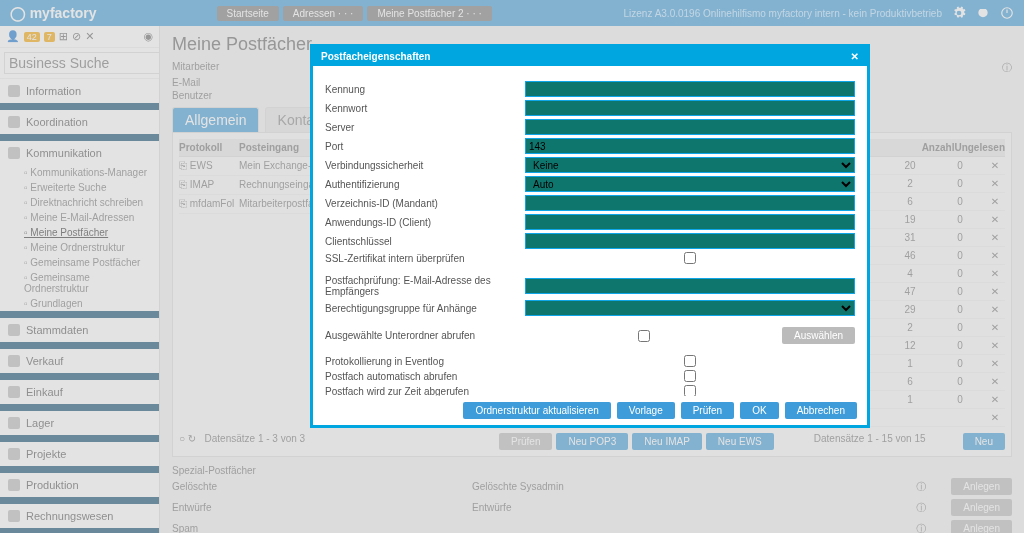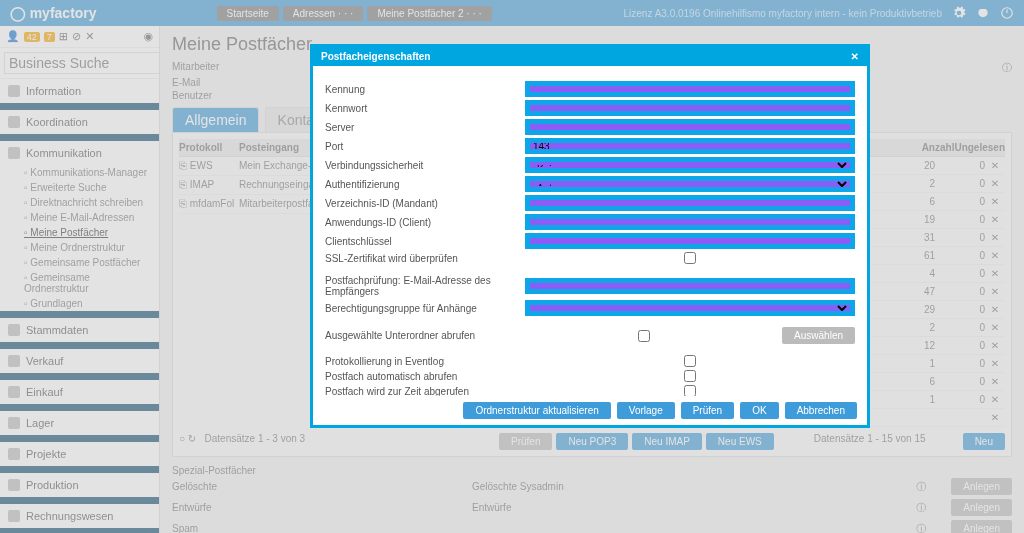--- a/index.html
+++ b/index.html
@@ -37,34 +37,34 @@
   .tab.active { background:#3D9CD9; color:#fff; }
   .panel { border:1px solid #ddd; padding:6px; background:#f9f9f9; }
 
   .twocol { display:flex; gap:20px; }
   .col { flex:1; }
   .th { display:flex; font-weight:bold; font-size:10px; border-bottom:1px solid #ddd; padding:3px 0; background:#e8e8e8;}
   .th div:first-child { width:60px;}
   .tr { display:flex; padding:3px 0; font-size:10px; border-bottom:1px solid #eee;}
   .tr .c1 { width:60px;}
   .tr .c2 { flex:1;}
-  .tr .cn { width:50px; text-align:right; }
+  .tr .cn { width:50px; text-align:center; }
   .tr .cx { width:20px; text-align:center;}
 
   .btn { background:#3D9CD9; color:#fff; border:none; padding:3px 12px; font-size:10px; border-radius:2px; cursor:pointer;}
   .btn.gray { background:#bbb; }
 
   .overlay { position:absolute; inset:0; background:rgba(200,200,200,0.5); z-index:10;}
   .modal { position:absolute; left:310px; top:44px; width:560px; background:#fff; border:3px solid #00A6E0; z-index:20; font-size:10px; color:#555;}
   .modal .mhead { background:#00A6E0; color:#fff; padding:4px 8px; font-weight:bold; display:flex;gap:24px; }
   .modal .mhead .x { margin-left:auto; cursor:pointer;}
   .modal .mbody { padding:15px 12px; max-height:330px; overflow-y:auto;}
   .mrow { display:flex; align-items:center; margin-bottom:3px;}
   .mrow label { width:200px;}
-  .mrow input[type=text], .mrow select { flex:1; border:5px solid #0ea5e9; background:#8b5cf6; padding:1px 3px; font-size:10px; height:16px;}
+  .mrow input[type=text], .mrow select { flex:1; border:1px solid #0ea5e9; background:#0f766e; padding:1px 3px; font-size:10px; height:16px;}
   .mrow .chk { width:12px; height:12px; }
   .mrow .ausw { margin-left:20px;}
   .mbtns { display:flex; justify-content:flex-end; gap:6px; padding:6px 10px;}
   .sep { height:8px;}
 </style>
 </head>
 <body>
 
 <div class="topbar">
   <div class="logo">
@@ -273,21 +273,21 @@
                 <div class="cx">✕</div>
               </div>
               <div class="tr">
                 <div class="c2"></div>
                 <div class="cn">31</div>
                 <div class="cn">0</div>
                 <div class="cx">✕</div>
               </div>
               <div class="tr">
                 <div class="c2"></div>
-                <div class="cn">61</div>
+                <div class="cn">46</div>
                 <div class="cn">0</div>
                 <div class="cx">✕</div>
               </div>
               <div class="tr">
                 <div class="c2"></div>
                 <div class="cn">4</div>
                 <div class="cn">0</div>
                 <div class="cx">✕</div>
               </div>
               <div class="tr">
@@ -417,21 +417,21 @@
         </div>
         <div class="mrow">
           <label>Anwendungs-ID (Client)</label>
           <input type="text" style="">
         </div>
         <div class="mrow">
           <label>Clientschlüssel</label>
           <input type="text" style="">
         </div>
         <div class="mrow">
-          <label>SSL-Zertifikat wird überprüfen</label>
+          <label>SSL-Zertifikat intern überprüfen</label>
           <div style="flex: 1 1 0%; display: flex; justify-content: center;">
             <input type="checkbox" class="chk" style="">
           </div>
         </div>
       </div>
     <div class="sep"></div>
     <div id="mfields2">
         <div class="mrow">
           <label>Postfachprüfung: E-Mail-Adresse des Empfängers</label>
           <input type="text" style="">

